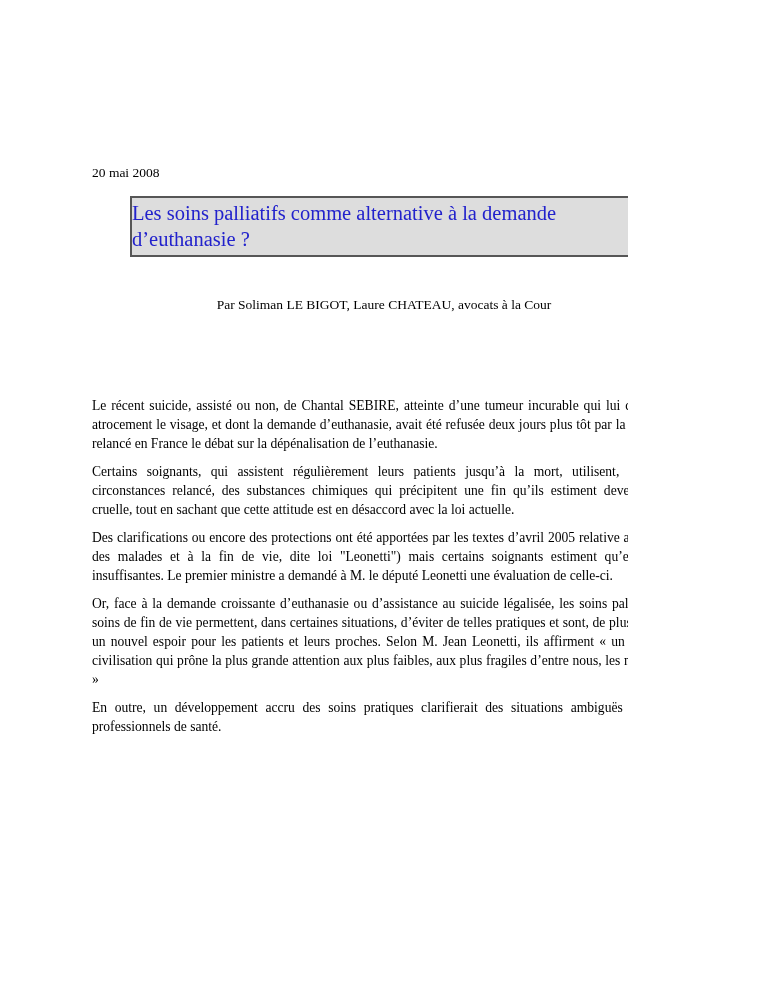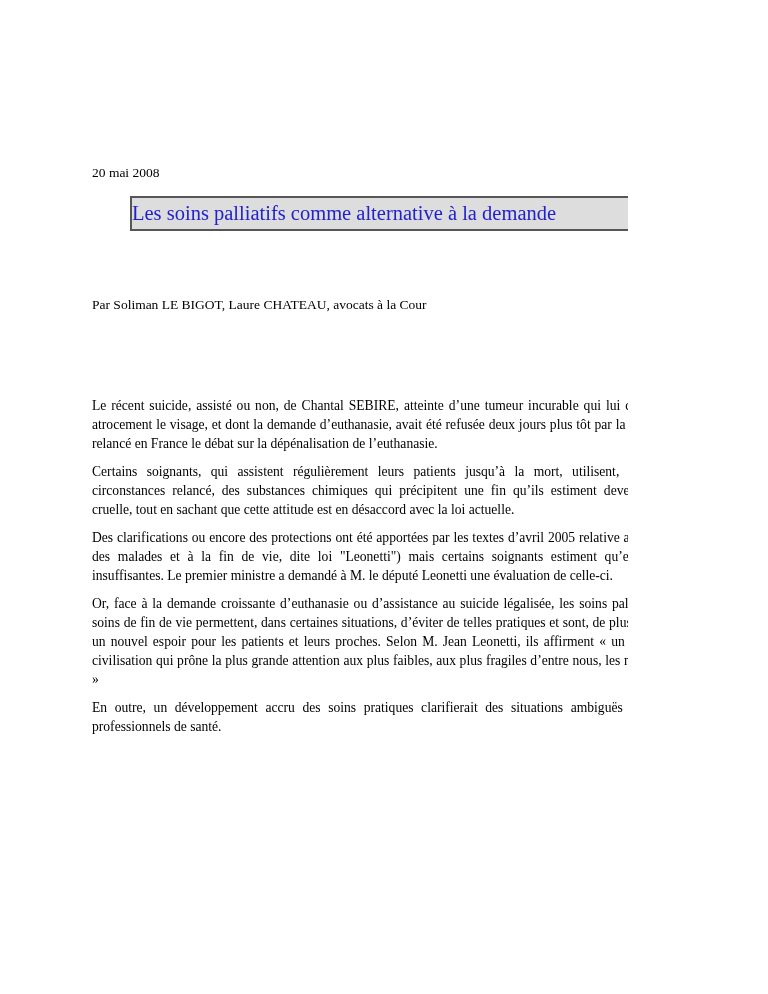--- a/index.html
+++ b/index.html
@@ -33,20 +33,21 @@
     color: var(--title-text, #2222cc);
     font-size: 20.5px;
     line-height: 26px;
     padding: 2px 6px 3px 0;
   }
   .title-line { display: block; }
   .byline {
     position: absolute;
     left: 92px; top: 296px;
     width: 584px;
+    text-align: center;
     font-size: 13.5px;
     line-height: 18px;
   }
   .byline-line { display: block; }
   .body-text {
     position: absolute;
     left: 92px; top: 396px;
     width: 586px;
     font-size: 13.6px;
     line-height: 19px;
@@ -56,20 +57,21 @@
 </style>
 </head>
 <body>
 
 <div class="page">
 
   <div class="date">20 mai 2008</div>
 
   <div class="title-box">
     <span class="title-line">Les soins palliatifs comme alternative à la demande</span>
+    <span class="title-line">d’euthanasie ?</span>
   </div>
 
   <div class="byline">
     <span class="byline-line">Par Soliman LE BIGOT, Laure CHATEAU, avocats à la Cour</span>
   </div>
 
   <div class="body-text">
     <p>Le récent suicide, assisté ou non, de Chantal SEBIRE, atteinte d’une tumeur incurable qui lui déformait atrocement le visage, et dont la demande d’euthanasie,  avait été refusée deux jours plus tôt par la justice, a relancé en France le débat sur la dépénalisation de l’euthanasie.</p>
     <p>Certains soignants, qui assistent régulièrement leurs patients jusqu’à la mort, utilisent, dans les circonstances relancé, des substances chimiques qui précipitent une fin qu’ils estiment devenue trop cruelle, tout en sachant que cette attitude est en désaccord avec la loi actuelle.</p>
     <p>Des clarifications ou encore des protections ont été apportées par les textes d’avril 2005 relative aux droits des malades et à la fin de vie, dite loi "Leonetti") mais certains soignants estiment qu’elles sont insuffisantes. Le premier ministre a demandé à M. le député Leonetti une évaluation de celle-ci.</p>

